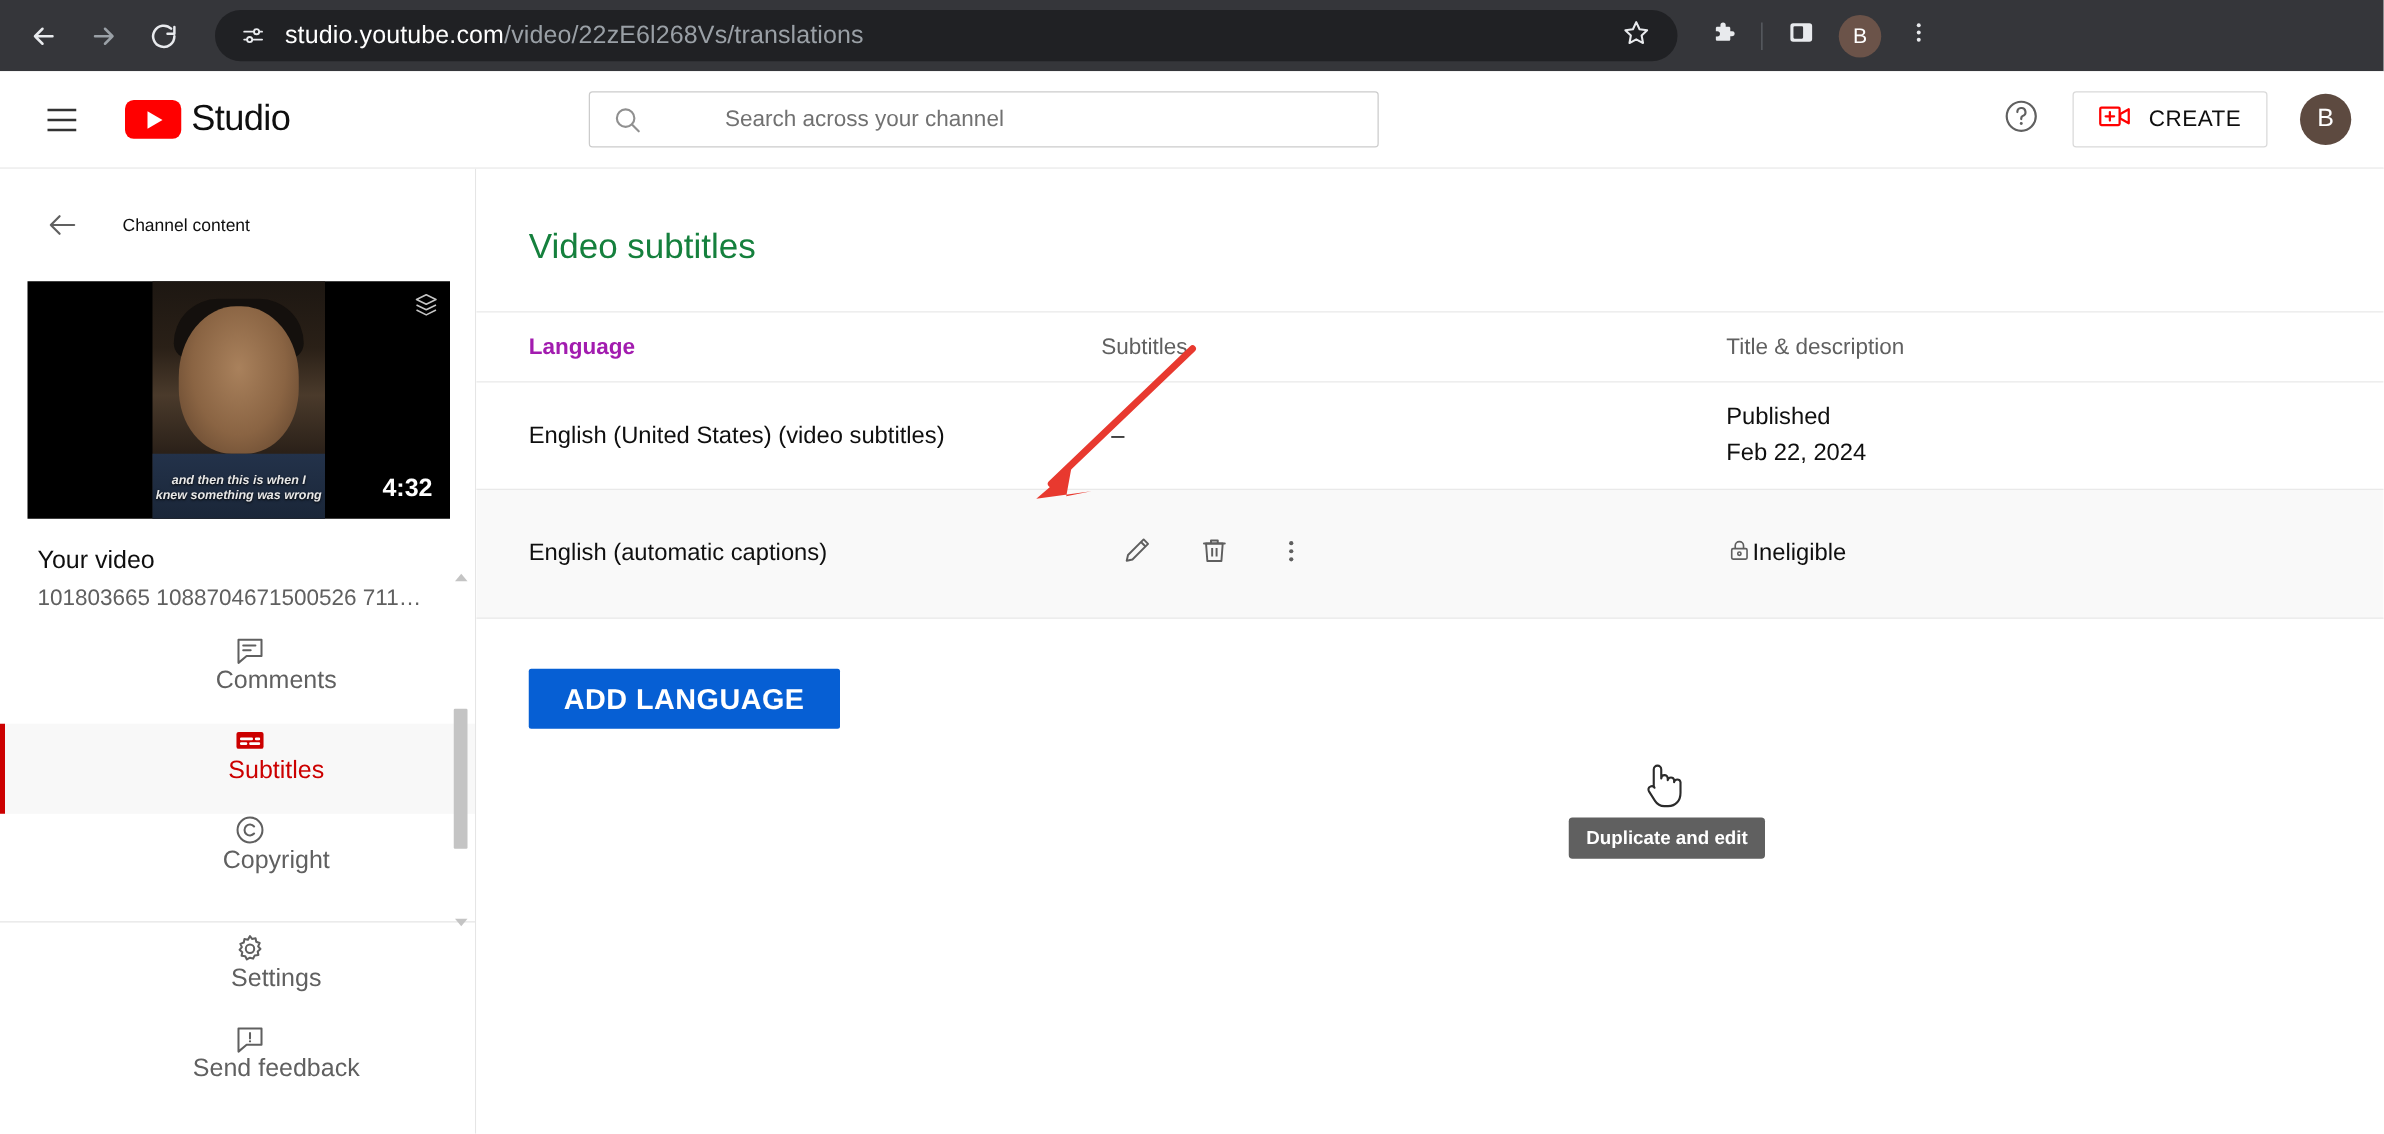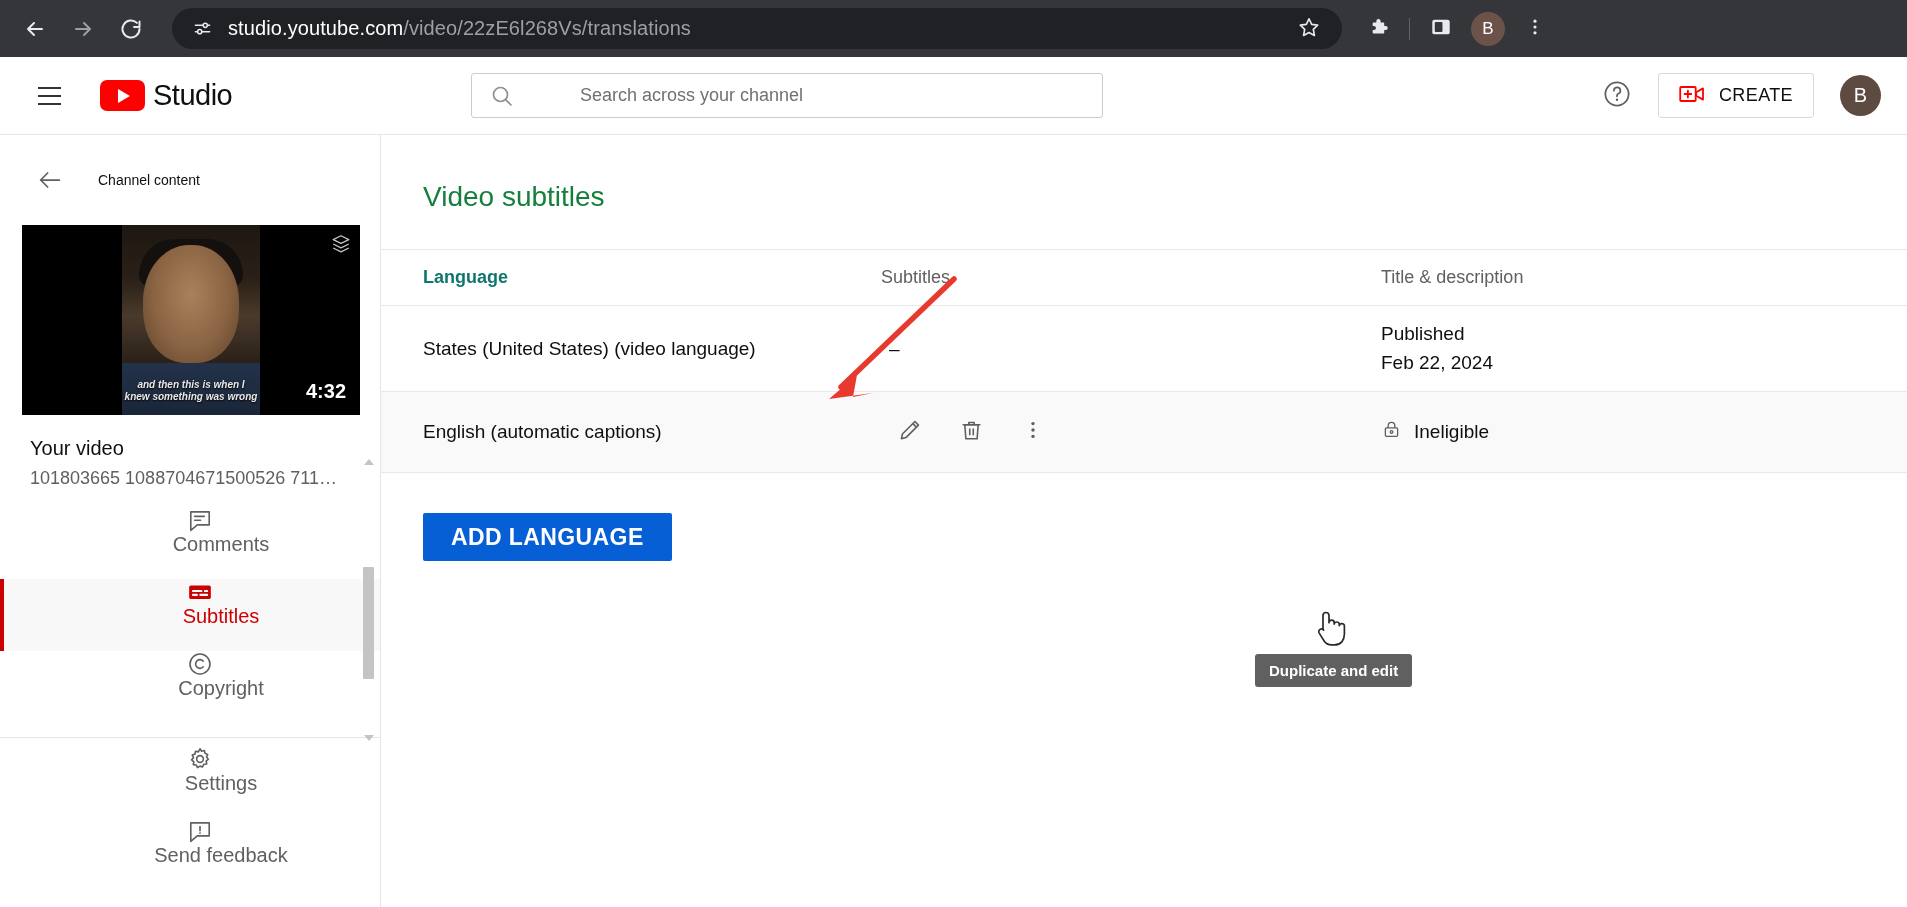--- a/index.html
+++ b/index.html
@@ -174,29 +174,29 @@
 
   
   #main { flex: 1 1 auto; position: relative; background: #fff; overflow: hidden; }
   #page-title { font-size: 28px; color: #15803d; padding: 46px 0 0 42px; }
   #table { margin-top: 36px; }
   .trow { display: flex; align-items: center; border-top: 1px solid #e9e9e9; }
   #thead { height: 56px; border-top: 1px solid #e9e9e9; display: flex; align-items: center; }
   .c-lang { width: 500px; flex: 0 0 500px; padding-left: 42px; }
   .c-subs { width: 500px; flex: 0 0 500px; }
   .c-title { flex: 1 1 auto; }
-  #thead .c-lang { font-size: 18px; color: #0f766e; font-weight: 600; }
+  #thead .c-lang { font-size: 18px; color: #a21caf; font-weight: 600; }
   #thead .c-subs, #thead .c-title { font-size: 18px; color: #606060; }
   #row1 { height: 86px; }
-  #row2 { height: 82px; background: #f9f9f9; border-bottom: 1px solid #e9e9e9; }
+  #row2 { height: 104px; background: #f9f9f9; border-bottom: 1px solid #e9e9e9; }
   .lang-text { font-size: 19px; color: #0f0f0f; }
   .dash { font-size: 19px; color: #0f0f0f; padding-left: 8px; }
   .status-main { font-size: 19px; color: #0f0f0f; }
   .status-sub { font-size: 19px; color: #0f0f0f; margin-top: 7px; }
-  .ineligible { display: flex; align-items: center; gap: 12px;
+  .ineligible { display: flex; align-items: center; 
     font-size: 19px; color: #0f0f0f; }
   #row2-actions { display: flex; align-items: center; gap: 22px; padding-left: 8px; }
   .act-btn { width: 40px; height: 40px; display: flex; align-items: center;
     justify-content: center; cursor: pointer; border-radius: 50%; }
   #add-language {
     margin: 40px 0 0 42px; background: #065fd4; color: #fff; border: none;
     height: 48px; padding: 0 28px; font-size: 23px; font-weight: 600;
     letter-spacing: .4px; border-radius: 2px; cursor: pointer;
     font-family: inherit;
   }
@@ -444,21 +444,21 @@
 
     <div id="table">
       <div id="thead">
         <div class="c-lang">Language</div>
         <div class="c-subs">Subtitles</div>
         <div class="c-title">Title &amp; description</div>
       </div>
 
       <div class="trow" id="row1">
         <div class="c-lang">
-          <span class="lang-text">States (United States) (video language)</span>
+          <span class="lang-text">English (United States) (video subtitles)</span>
         </div>
         <div class="c-subs">
           <span class="dash">–</span>
         </div>
         <div class="c-title">
           <div class="status-main">Published</div>
           <div class="status-sub">Feb 22, 2024</div>
         </div>
       </div>
 

